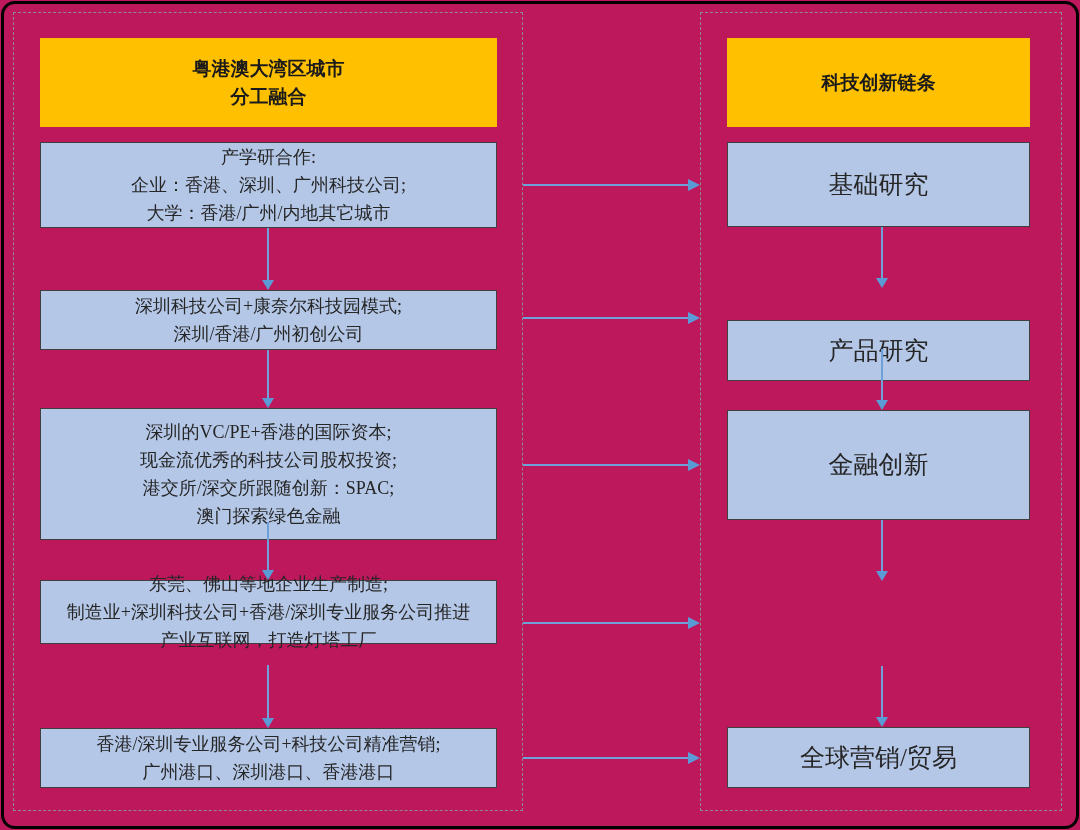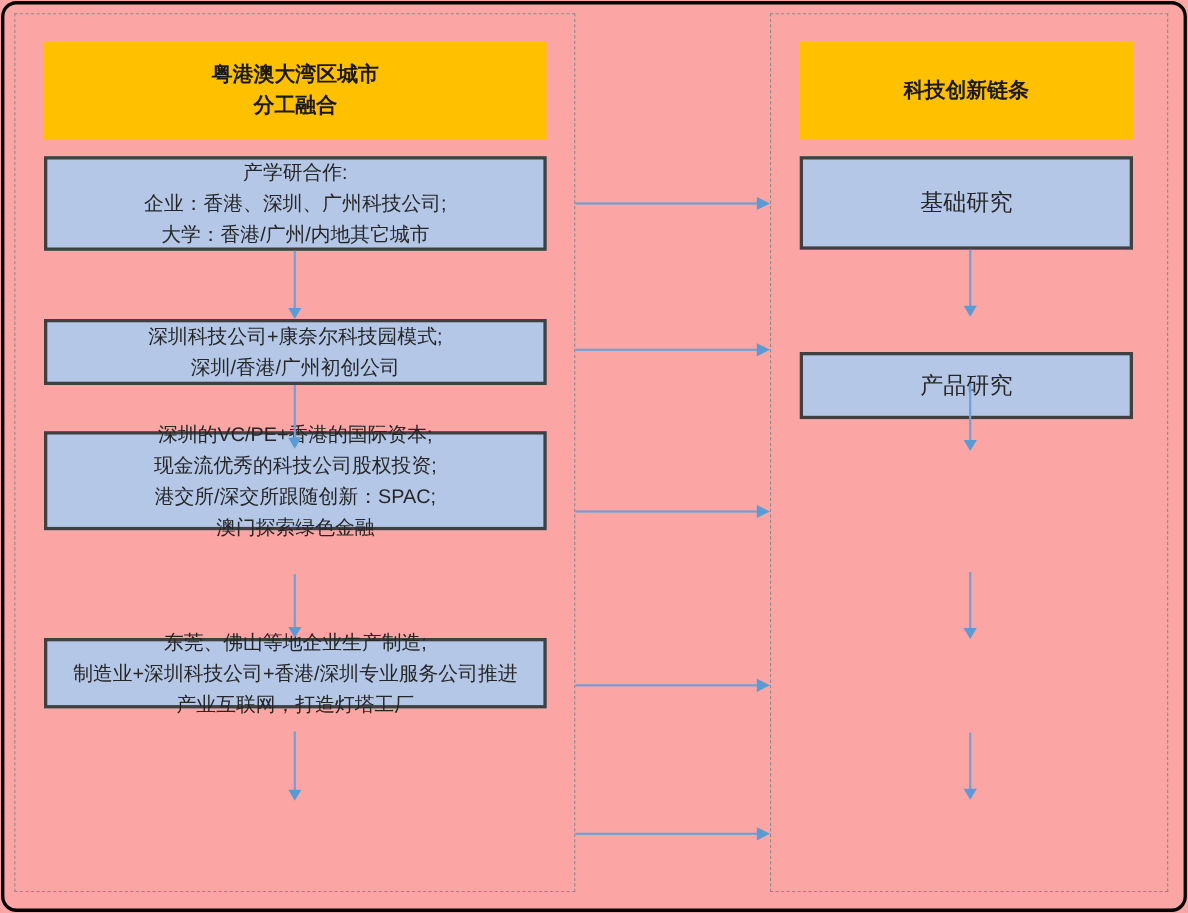--- a/index.html
+++ b/index.html
@@ -5,21 +5,21 @@
   html, body {
     margin: 0;
     padding: 0;
     background: #ffffff;
     font-family: "Liberation Sans", "DejaVu Sans", sans-serif;
   }
   .canvas {
     position: relative;
     width: 1080px;
     height: 830px;
-    background: #fca5a5;
+    background: #be185d;
     overflow: hidden;
   }
   .outer-frame {
     position: absolute;
     left: 1px; top: 1px;
     width: 1072px; height: 822px;
     border: 3px solid #000000;
     border-radius: 14px;
     pointer-events: none;
   }
@@ -44,32 +44,33 @@
     line-height: 28px;
   }
   .box-header {
     background: #FFC000;
     color: #1a1a1a;
     font-weight: bold;
     font-size: 19px;
   }
   .box-blue {
     background: #B4C7E7;
-    border: 3px solid #404040;
+    border: 1px solid #404040;
     color: #262626;
     font-size: 18px;
+    font-family: Liberation Serif, serif;
   }
   .lcol { left: 40px;  width: 457px; }
   .rcol { left: 727px; width: 303px; }
-  .rcol.box-blue { font-size: 21px; }
+  .rcol.box-blue { font-size: 25px; }
 
   .l-header { top: 38px;  height: 89px; }
   .l-b1 { top: 142px; height: 86px; }
   .l-b2 { top: 290px; height: 60px; }
-  .l-b3 { top: 392px; height: 90px; }
+  .l-b3 { top: 408px; height: 132px; }
   .l-b4 { top: 580px; height: 64px; }
   .l-b5 { top: 728px; height: 60px; }
 
   .r-header { top: 38px;  height: 89px; }
   .r-b1 { top: 142px; height: 85px; }
   .r-b2 { top: 288px; height: 61px; margin-top: 32px; }
   .r-b3 { top: 410px; height: 110px; }
   .r-b4 { top: 581px; height: 85px; }
   .r-b5 { top: 727px; height: 61px; }
 
@@ -138,24 +139,28 @@
 大学：香港/广州/内地其它城市</div>
   <div class="box box-blue lcol l-b2">深圳科技公司+康奈尔科技园模式;
 深圳/香港/广州初创公司</div>
   <div class="box box-blue lcol l-b3">深圳的VC/PE+香港的国际资本;
 现金流优秀的科技公司股权投资;
 港交所/深交所跟随创新：SPAC;
 澳门探索绿色金融</div>
   <div class="box box-blue lcol l-b4">东莞、佛山等地企业生产制造;
 制造业+深圳科技公司+香港/深圳专业服务公司推进
 产业互联网，打造灯塔工厂</div>
+  <div class="box box-blue lcol l-b5">香港/深圳专业服务公司+科技公司精准营销;
+广州港口、深圳港口、香港港口</div>
 
   <div class="box box-header rcol r-header">科技创新链条</div>
   <div class="box box-blue rcol r-b1">基础研究</div>
   <div class="box box-blue rcol r-b2">产品研究</div>
+  <div class="box box-blue rcol r-b3">金融创新</div>
+  <div class="box box-blue rcol r-b5">全球营销/贸易</div>
 
   <div class="varrow va-left va-l1">
       <div class="line"></div>
       <div class="head"></div>
     </div>
   <div class="varrow va-left va-l2">
       <div class="line"></div>
       <div class="head"></div>
     </div>
   <div class="varrow va-left va-l3">

